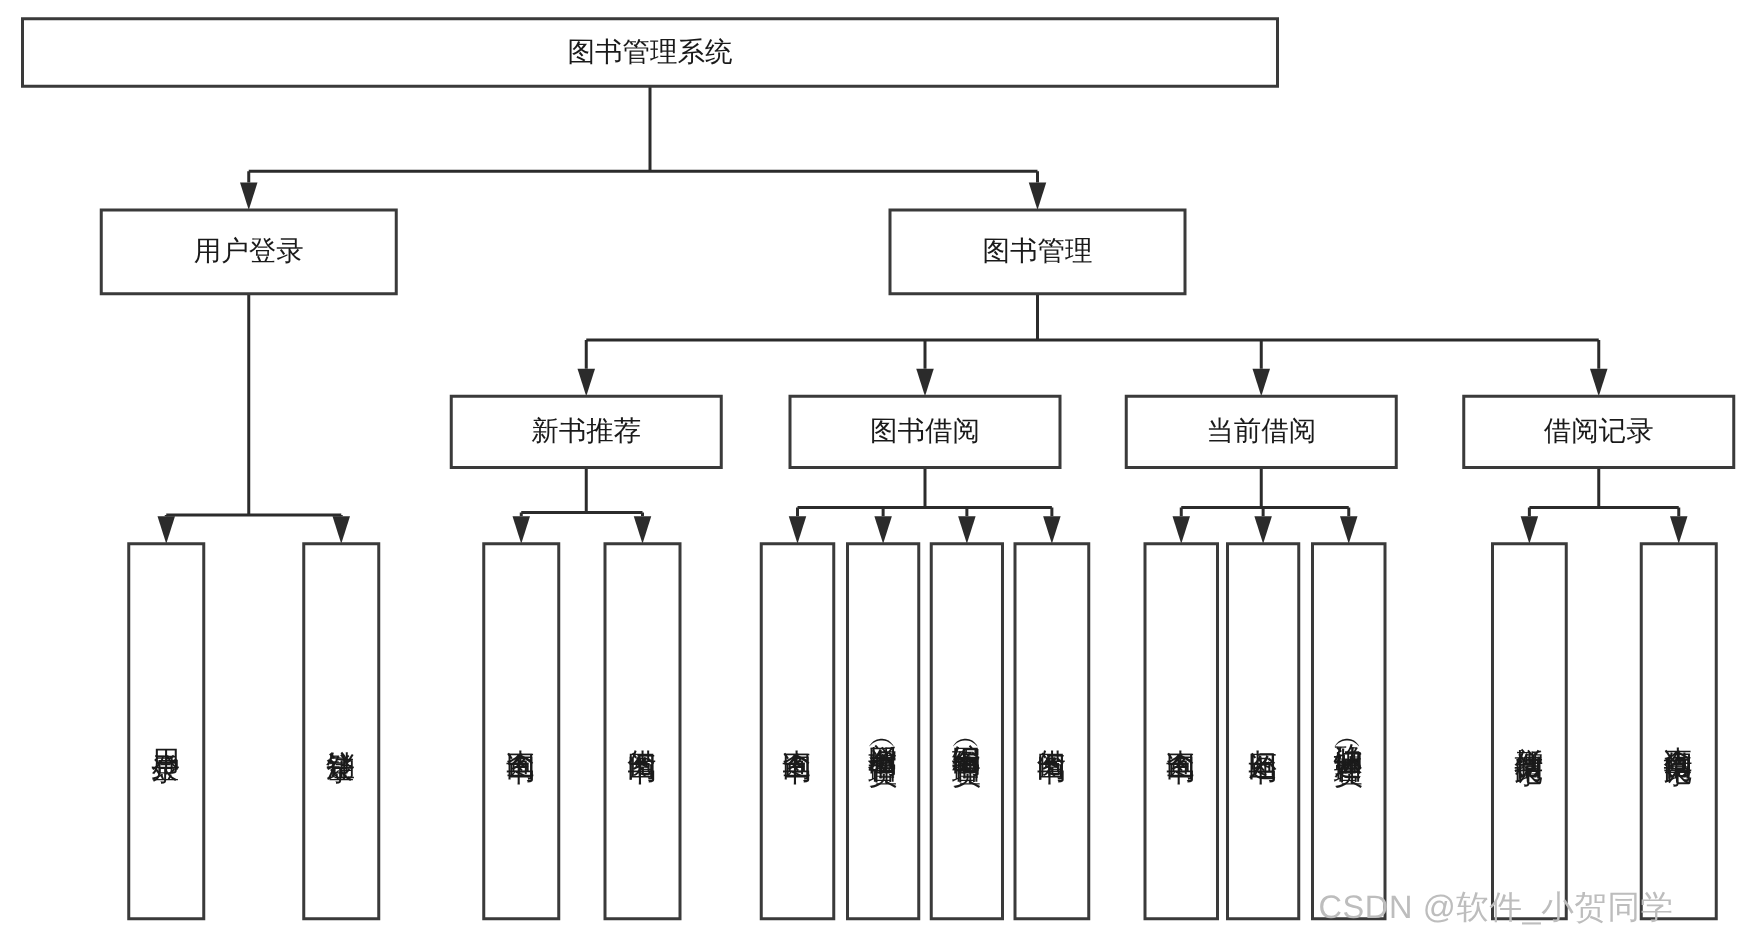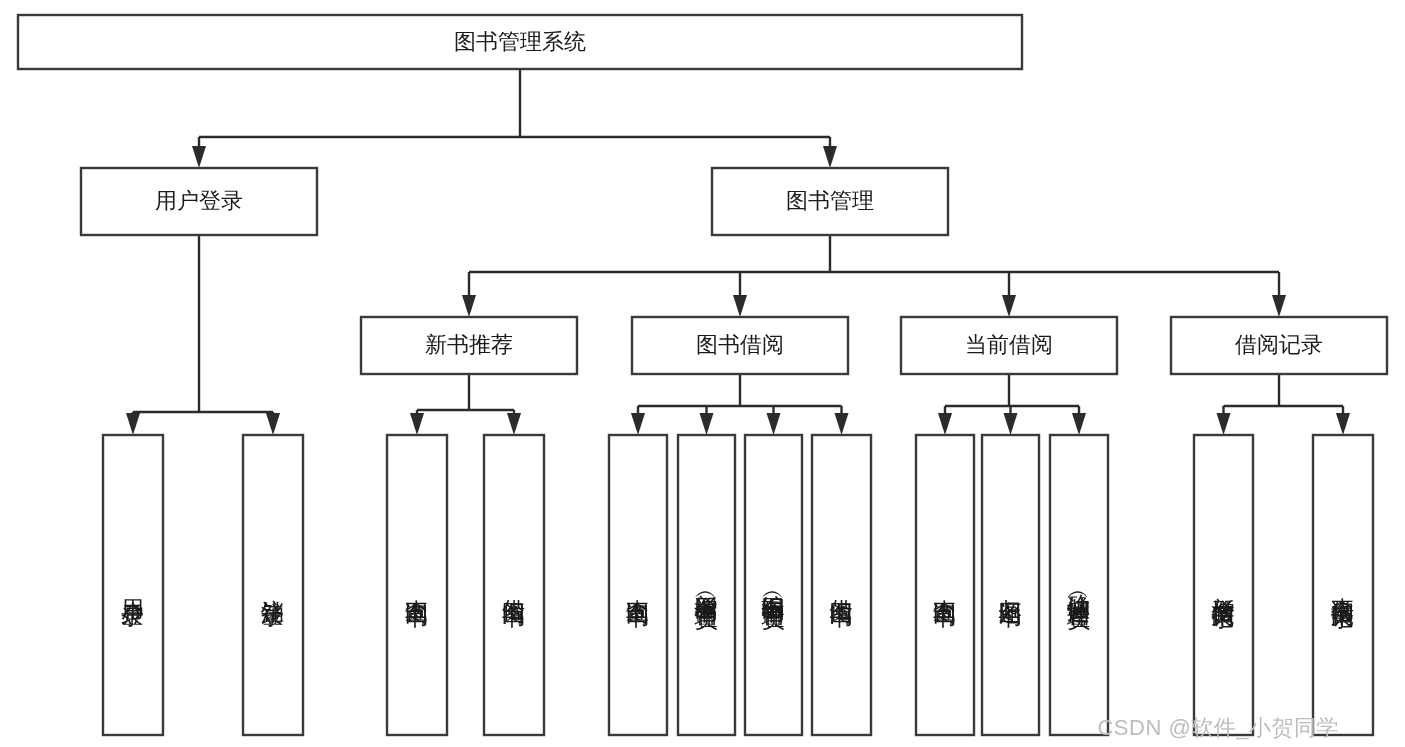--- a/index.html
+++ b/index.html
@@ -63,21 +63,21 @@
     align-items: center;
     justify-content: center;
     text-align: center;
     pointer-events: none;
   }
   .watermark {
     position: absolute;
     right: 8px;
     bottom: 4px;
     font-family: "Liberation Sans", "DejaVu Sans", sans-serif;
-    font-size: 22px;
+    font-size: 26px;
     color: #bdbdbd;
     letter-spacing: 0.5px;
     white-space: nowrap;
   }
 </style>
 </head>
 <body>
 
 <div id="diagram-root">
 

